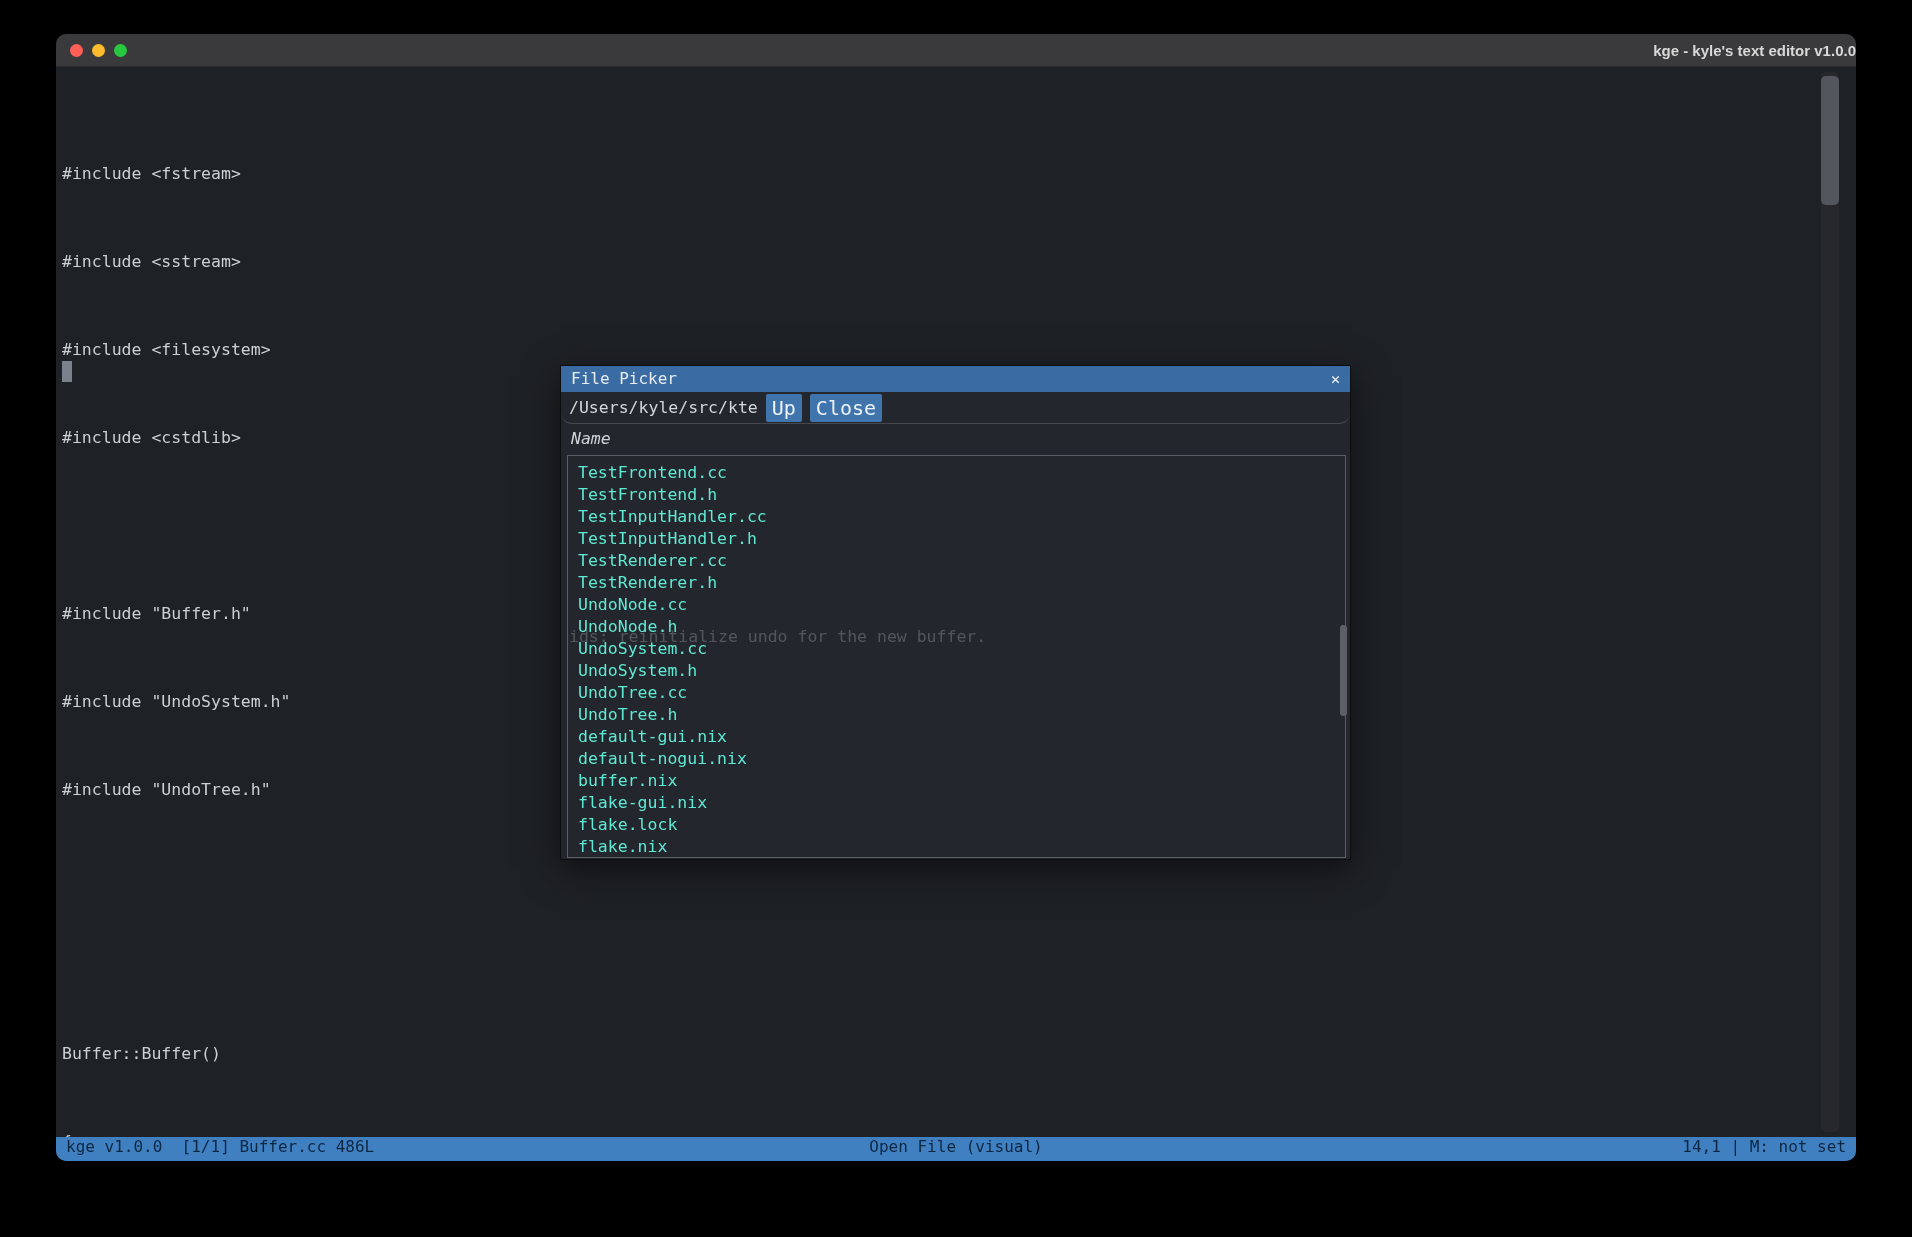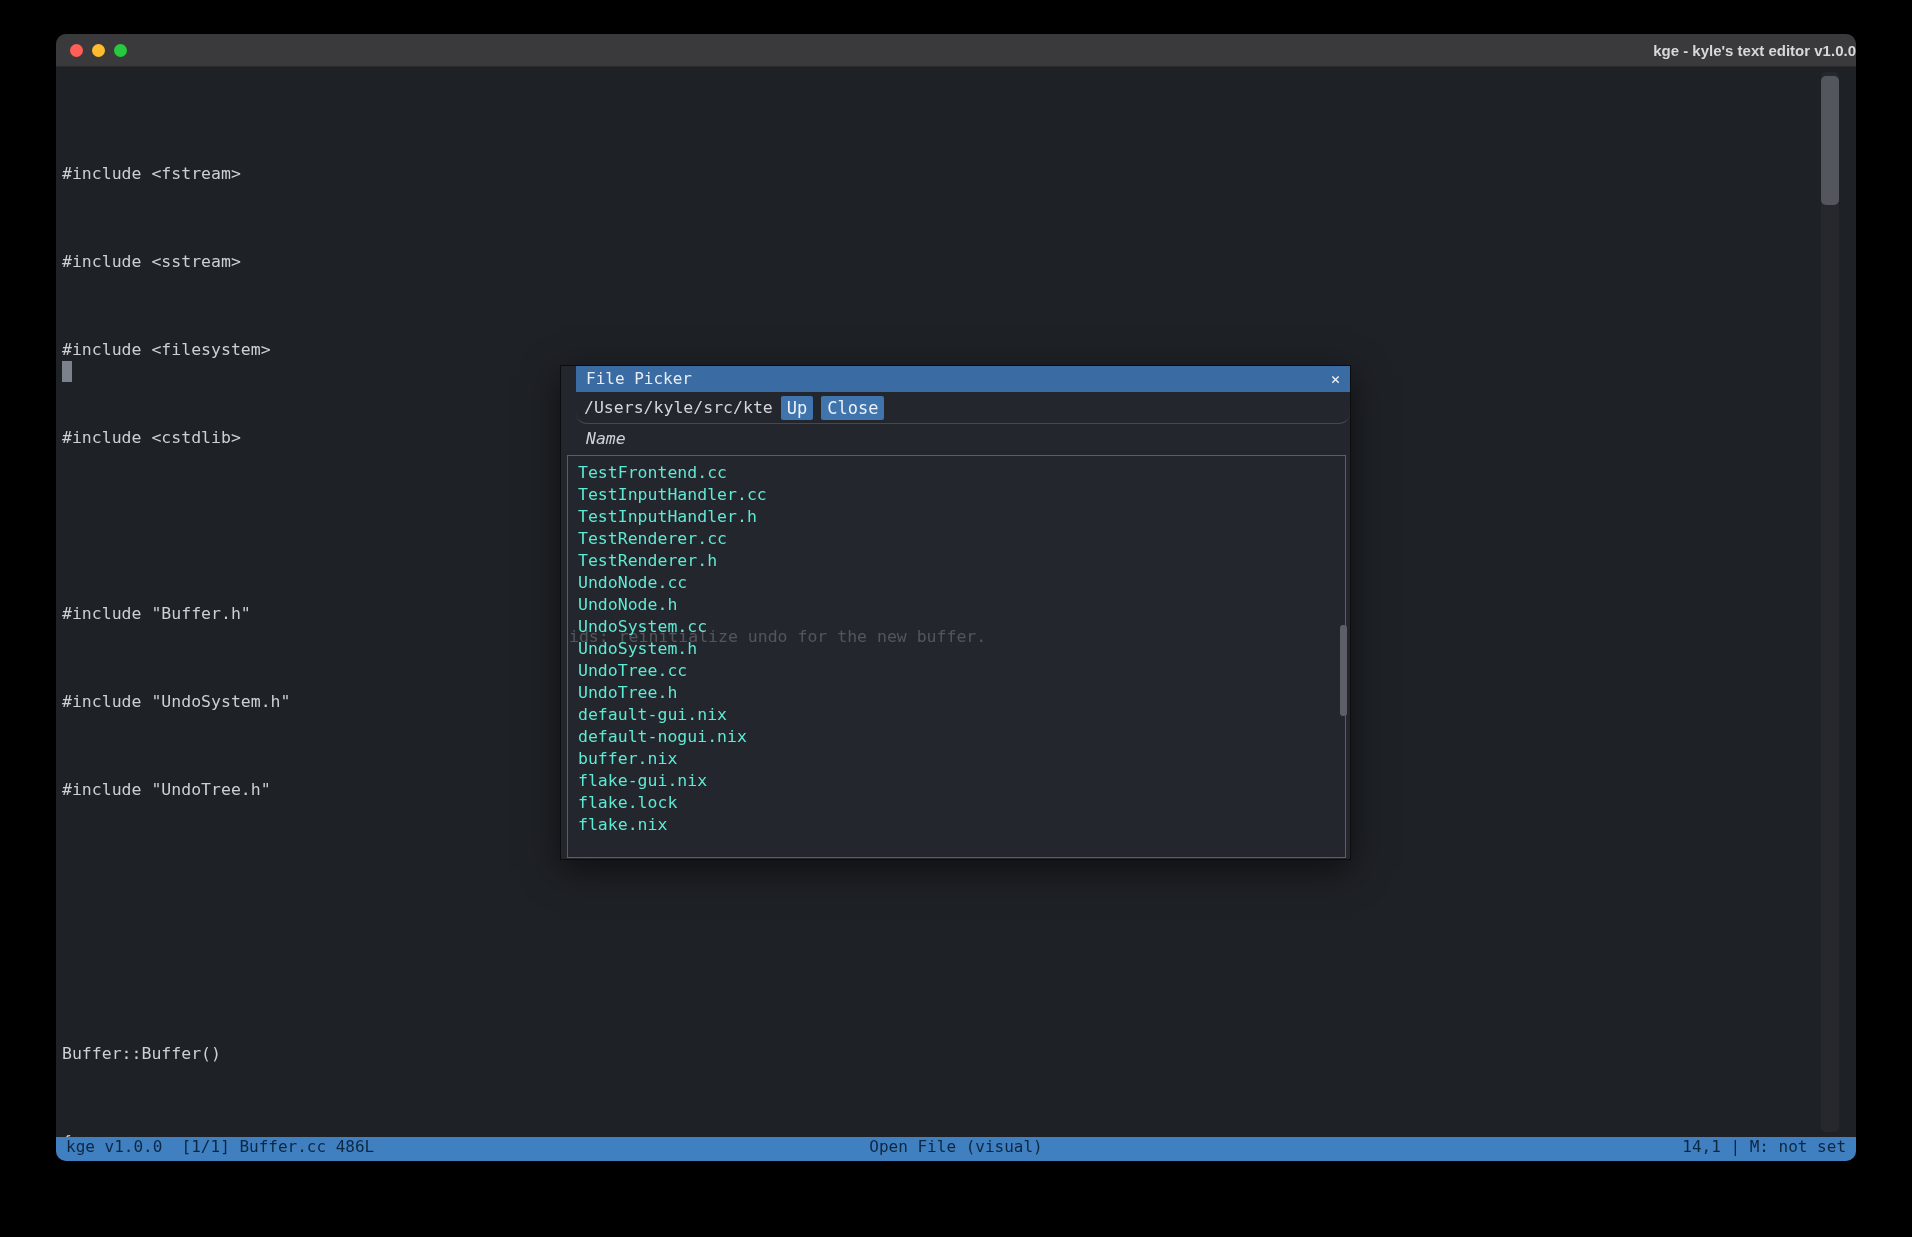--- a/index.html
+++ b/index.html
@@ -38,36 +38,35 @@
     position:absolute; right:17px; top:5px; width:18px; height:1060px;
     background:#26282d; border-radius:5px;
   }
   .vthumb { position:absolute; left:0; top:4px; width:18px; height:129px; background:#53565d; border-radius:5px; }
 
   
   .dialog {
     position:absolute; left:504px; top:298px; width:791px; height:495px;
     background:#23262c; border:1px solid #0b0c0e;
     box-shadow:0 10px 34px rgba(0,0,0,0.55);
-    padding-left:15px;
   }
   .dialog-titlebar {
     height:26px; background:#3a6ca3; color:#e9edf3;
     display:flex; align-items:center; justify-content:space-between;
     padding:0 10px; font-size:16px;
   }
   .dialog-close { cursor:default; color:#f2f5f9; font-size:15px; }
   .pathrow {
     height:32px; display:flex; align-items:center; padding:0 8px;
     border-bottom:1px solid #45484e;
     border-radius:11px;
   }
   .path { color:#d3d7dc; white-space:pre; }
   .btn {
-    font-family:"DejaVu Sans Mono", monospace; font-size:17px;
+    font-family:"DejaVu Sans Mono", monospace; font-size:20px;
     background:#3f74ad; color:#eef2f7; border:none; padding:2px 6px;
     margin-left:8px; border-radius:2px; cursor:default;
   }
   .namehdr { height:28px; line-height:29px; padding:0 10px; color:#cfd3d8;font-style:italic; }
   .filelist {
     position:absolute; left:6px; top:89px; width:779px; height:403px;
     border:1px solid #5a5e66; padding-top:6px; overflow:hidden;
   }
   .file { height:22px; line-height:22px; padding-left:10px; white-space:pre; color:#5eead4; }
   .list-thumb {
@@ -222,20 +221,21 @@
           <button class="btn">Up</button>
           <button class="btn">Close</button>
         </div>
 
         <div class="namehdr">Name</div>
 
         <div class="filelist">
 
             <div class="file"><span>TestFrontend.cc</span></div>
 
+            <div class="file"><span>TestFrontend.h</span></div>
 
             <div class="file"><span>TestInputHandler.cc</span></div>
 
             <div class="file"><span>TestInputHandler.h</span></div>
 
             <div class="file"><span>TestRenderer.cc</span></div>
 
             <div class="file"><span>TestRenderer.h</span></div>
 
             <div class="file"><span>UndoNode.cc</span></div>

